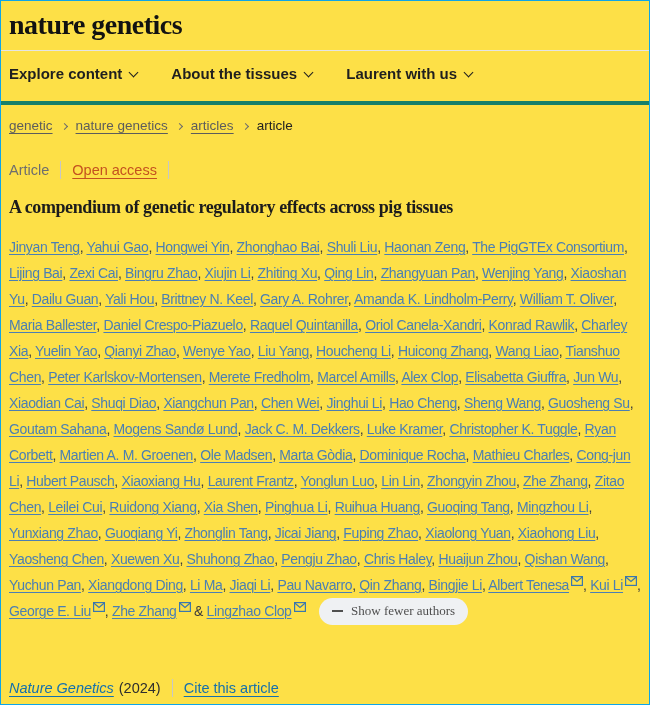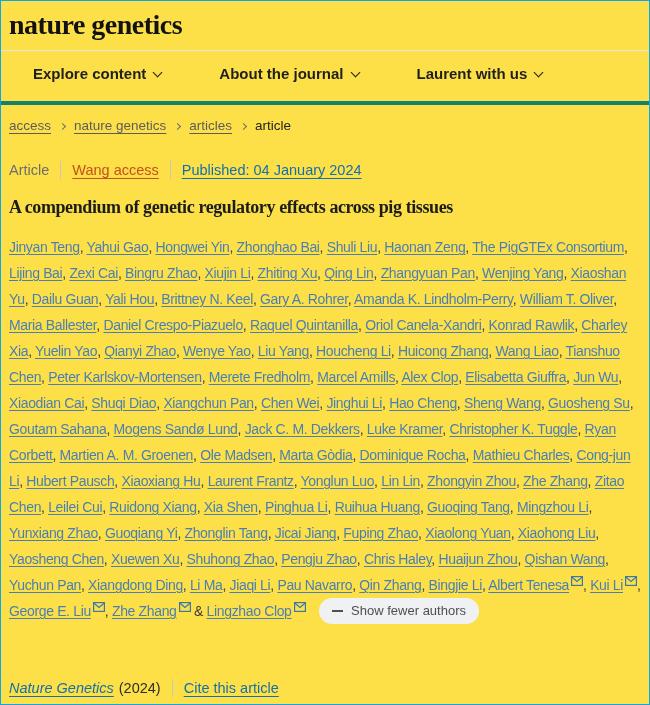--- a/index.html
+++ b/index.html
@@ -12,21 +12,21 @@
   
   .logo-row { padding:8px 8px 9px; }
   .logo {
     font-family:"Liberation Serif", serif; font-weight:700;
     font-size:28px; letter-spacing:-0.5px; color:#121212; cursor:pointer;
   }
   .hairline { border-top:1px solid #e4e4e4; }
   .nav-row { padding:14px 8px 18px; display:flex; gap:34px; }
   .nav-item {
     font-size:15px; font-weight:700; color:#1f1f1f; cursor:pointer;
-    display:inline-flex; align-items:center; gap:8px; line-height:18px;margin-left:24px;
+    display:inline-flex; align-items:center; gap:8px; line-height:18px;
   }
   .chev-down {
     display:inline-block; width:7px; height:7px; margin-top:-4px;
     border-right:1.8px solid #1f1f1f; border-bottom:1.8px solid #1f1f1f;
     transform:rotate(45deg);
   }
   .teal-rule { height:4px; background:#17806a; }
   
   .breadcrumb { margin:13px 8px 0; font-size:13.5px; color:#5c5c5c; display:flex; align-items:center; gap:9px; }
   .crumb.link { color:#5c5c5c; text-decoration:underline; text-underline-offset:2.5px; text-decoration-thickness:1px; cursor:pointer; }
@@ -51,21 +51,21 @@
   .authors {
     margin:10px 8px 0; font-size:14px; letter-spacing:-0.35px; line-height:26px; color:#3c3c3c; max-width:636px;
   }
   .author-link {
     color:#4b7fb3; text-decoration:underline; text-underline-offset:2px;
     text-decoration-thickness:1px; cursor:pointer;
   }
   .env-icon { width:12px; height:10px; color:#3a77ad; margin-left:2px; vertical-align:4px; cursor:pointer; }
   .show-fewer {
     display:inline-block; border:none; background:#eff1f3; color:#4f4f4f;
-    font-family:Liberation Sans, sans-serif; font-size:13px; letter-spacing:0;
+    font-family:Liberation Serif, serif; font-size:13px; letter-spacing:0;
     border-radius:15px; padding:5px 13px 6px; margin-left:10px; vertical-align:1px;
     white-space:nowrap; cursor:pointer;
   }
   .minus-icon { display:inline-block; width:11px; height:2px; background:#4f4f4f; margin-right:8px; vertical-align:3px; }
   
   .footer-row { position:absolute; left:8px; bottom:7px; font-size:14.5px; color:#2e2e2e; display:flex; align-items:center; }
   .journal-link { font-style:italic; margin-right:5px; }
 </style>
 </head>
 <body>
@@ -76,46 +76,45 @@
     <span class="logo">nature genetics</span>
   </div>
   <div class="hairline"></div>
 
   <nav class="nav-row">
     <span class="nav-item">
       <span>Explore content</span>
       <i class="chev-down"></i>
     </span>
     <span class="nav-item">
-      <span>About the journal</span>
+      <span>About the tissues</span>
       <i class="chev-down"></i>
     </span>
     <span class="nav-item">
       <span>Laurent with us</span>
       <i class="chev-down"></i>
     </span>
   </nav>
   <div class="teal-rule"></div>
 
   <div class="breadcrumb">
-    <span class="crumb link">access</span>
+    <span class="crumb link">genetic</span>
     <i class="chev-right"></i>
     <span class="crumb link">nature genetics</span>
     <i class="chev-right"></i>
     <span class="crumb link">articles</span>
     <i class="chev-right"></i>
     <span class="crumb current">article</span>
   </div>
 
   <div class="meta-row">
     <span class="article-type">Article</span>
     <span class="vdiv"></span>
-    <span class="oa-link">Wang access</span>
+    <span class="oa-link">Open access</span>
     <span class="vdiv"></span>
-    <span class="meta-link">Published: 04 January 2024</span>
   </div>
 
   <h1 class="title">A compendium of genetic regulatory effects across pig tissues</h1>
 
   <p class="authors"><span><span class="author-link">Jinyan Teng</span>, <span class="author-link">Yahui Gao</span>, <span class="author-link">Hongwei Yin</span>, <span class="author-link">Zhonghao Bai</span>, <span class="author-link">Shuli Liu</span>, <span class="author-link">Haonan Zeng</span>, <span class="author-link">The PigGTEx Consortium</span>, <span class="author-link">Lijing Bai</span>, <span class="author-link">Zexi Cai</span>, <span class="author-link">Bingru Zhao</span>, <span class="author-link">Xiujin Li</span>, <span class="author-link">Zhiting Xu</span>, <span class="author-link">Qing Lin</span>, <span class="author-link">Zhangyuan Pan</span>, <span class="author-link">Wenjing Yang</span>, <span class="author-link">Xiaoshan Yu</span>, <span class="author-link">Dailu Guan</span>, <span class="author-link">Yali Hou</span>, <span class="author-link">Brittney N. Keel</span>, <span class="author-link">Gary A. Rohrer</span>, <span class="author-link">Amanda K. Lindholm-Perry</span>, <span class="author-link">William T. Oliver</span>, <span class="author-link">Maria Ballester</span>, <span class="author-link">Daniel Crespo-Piazuelo</span>, <span class="author-link">Raquel Quintanilla</span>, <span class="author-link">Oriol Canela-Xandri</span>, <span class="author-link">Konrad Rawlik</span>, <span class="author-link">Charley Xia</span>, <span class="author-link">Yuelin Yao</span>, <span class="author-link">Qianyi Zhao</span>, <span class="author-link">Wenye Yao</span>, <span class="author-link">Liu Yang</span>, <span class="author-link">Houcheng Li</span>, <span class="author-link">Huicong Zhang</span>, <span class="author-link">Wang Liao</span>, <span class="author-link">Tianshuo Chen</span>, <span class="author-link">Peter Karlskov-Mortensen</span>, <span class="author-link">Merete Fredholm</span>, <span class="author-link">Marcel Amills</span>, <span class="author-link">Alex Clop</span>, <span class="author-link">Elisabetta Giuffra</span>, <span class="author-link">Jun Wu</span>, <span class="author-link">Xiaodian Cai</span>, <span class="author-link">Shuqi Diao</span>, <span class="author-link">Xiangchun Pan</span>, <span class="author-link">Chen Wei</span>, <span class="author-link">Jinghui Li</span>, <span class="author-link">Hao Cheng</span>, <span class="author-link">Sheng Wang</span>, <span class="author-link">Guosheng Su</span>, <span class="author-link">Goutam Sahana</span>, <span class="author-link">Mogens Sandø Lund</span>, <span class="author-link">Jack C. M. Dekkers</span>, <span class="author-link">Luke Kramer</span>, <span class="author-link">Christopher K. Tuggle</span>, <span class="author-link">Ryan Corbett</span>, <span class="author-link">Martien A. M. Groenen</span>, <span class="author-link">Ole Madsen</span>, <span class="author-link">Marta Gòdia</span>, <span class="author-link">Dominique Rocha</span>, <span class="author-link">Mathieu Charles</span>, <span class="author-link">Cong-jun Li</span>, <span class="author-link">Hubert Pausch</span>, <span class="author-link">Xiaoxiang Hu</span>, <span class="author-link">Laurent Frantz</span>, <span class="author-link">Yonglun Luo</span>, <span class="author-link">Lin Lin</span>, <span class="author-link">Zhongyin Zhou</span>, <span class="author-link">Zhe Zhang</span>, <span class="author-link">Zitao Chen</span>, <span class="author-link">Leilei Cui</span>, <span class="author-link">Ruidong Xiang</span>, <span class="author-link">Xia Shen</span>, <span class="author-link">Pinghua Li</span>, <span class="author-link">Ruihua Huang</span>, <span class="author-link">Guoqing Tang</span>, <span class="author-link">Mingzhou Li</span>, <span class="author-link">Yunxiang Zhao</span>, <span class="author-link">Guoqiang Yi</span>, <span class="author-link">Zhonglin Tang</span>, <span class="author-link">Jicai Jiang</span>, <span class="author-link">Fuping Zhao</span>, <span class="author-link">Xiaolong Yuan</span>, <span class="author-link">Xiaohong Liu</span>, <span class="author-link">Yaosheng Chen</span>, <span class="author-link">Xuewen Xu</span>, <span class="author-link">Shuhong Zhao</span>, <span class="author-link">Pengju Zhao</span>, <span class="author-link">Chris Haley</span>, <span class="author-link">Huaijun Zhou</span>, <span class="author-link">Qishan Wang</span>, <span class="author-link">Yuchun Pan</span>, <span class="author-link">Xiangdong Ding</span>, <span class="author-link">Li Ma</span>, <span class="author-link">Jiaqi Li</span>, <span class="author-link">Pau Navarro</span>, <span class="author-link">Qin Zhang</span>, <span class="author-link">Bingjie Li</span>, <span class="author-link">Albert Tenesa</span><svg viewBox="0 0 12 10" class="env-icon">
           <rect x="0.6" y="0.6" width="10.8" height="8.8" fill="none" stroke="currentColor" stroke-width="1.2"></rect>
           <path d="M0.8 1 L6 5.4 L11.2 1" fill="none" stroke="currentColor" stroke-width="1.2"></path>
         </svg>, <span class="author-link">Kui Li</span><svg viewBox="0 0 12 10" class="env-icon">
           <rect x="0.6" y="0.6" width="10.8" height="8.8" fill="none" stroke="currentColor" stroke-width="1.2"></rect>
           <path d="M0.8 1 L6 5.4 L11.2 1" fill="none" stroke="currentColor" stroke-width="1.2"></path>

